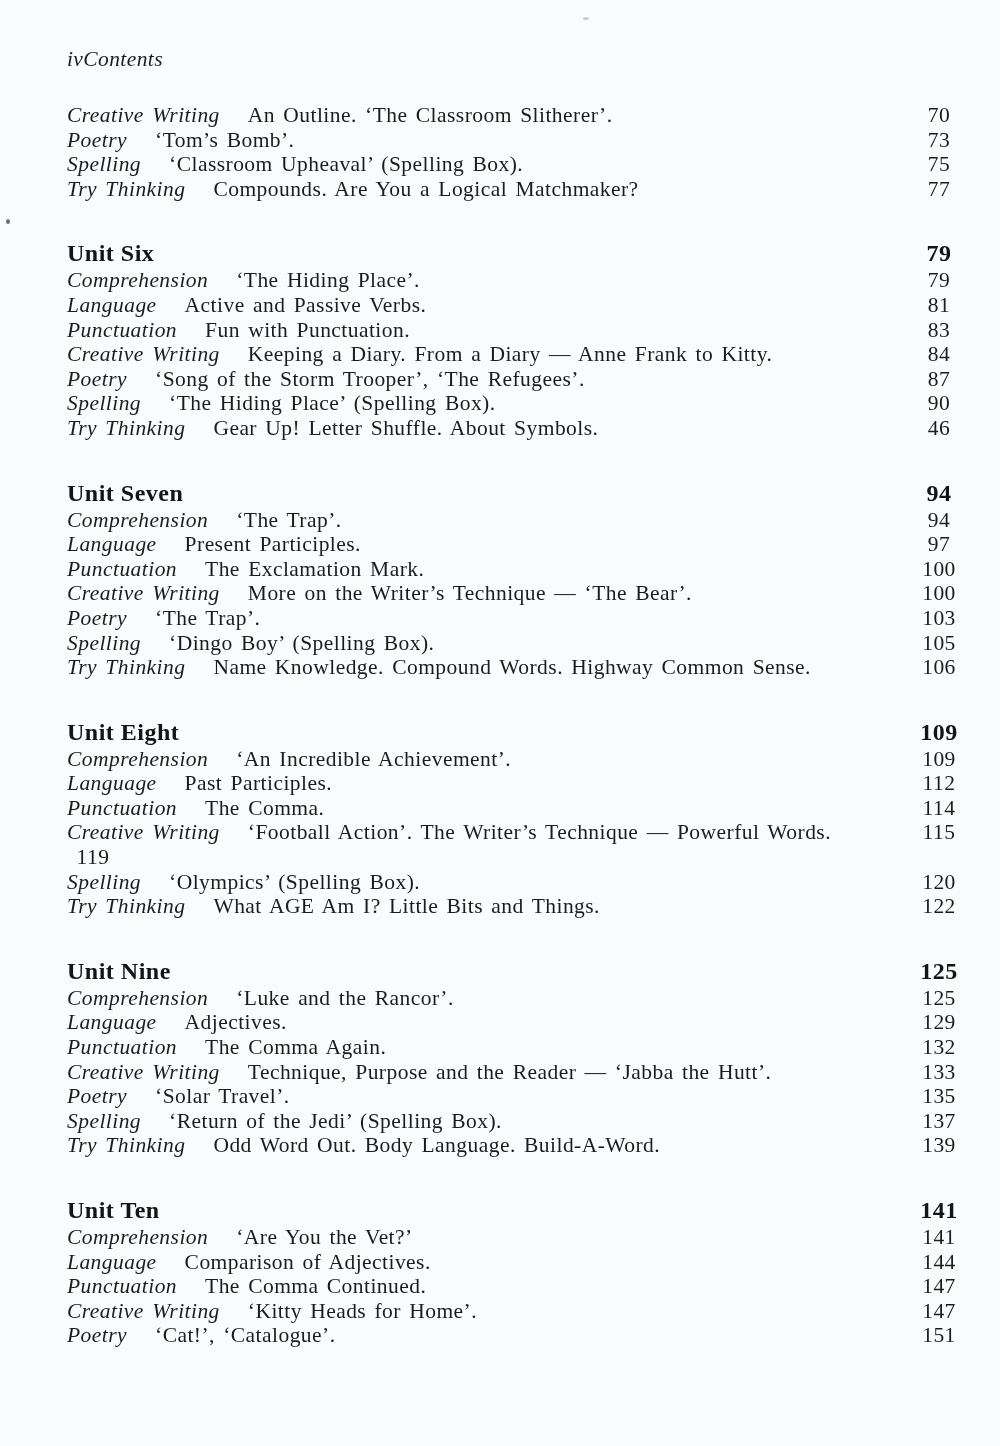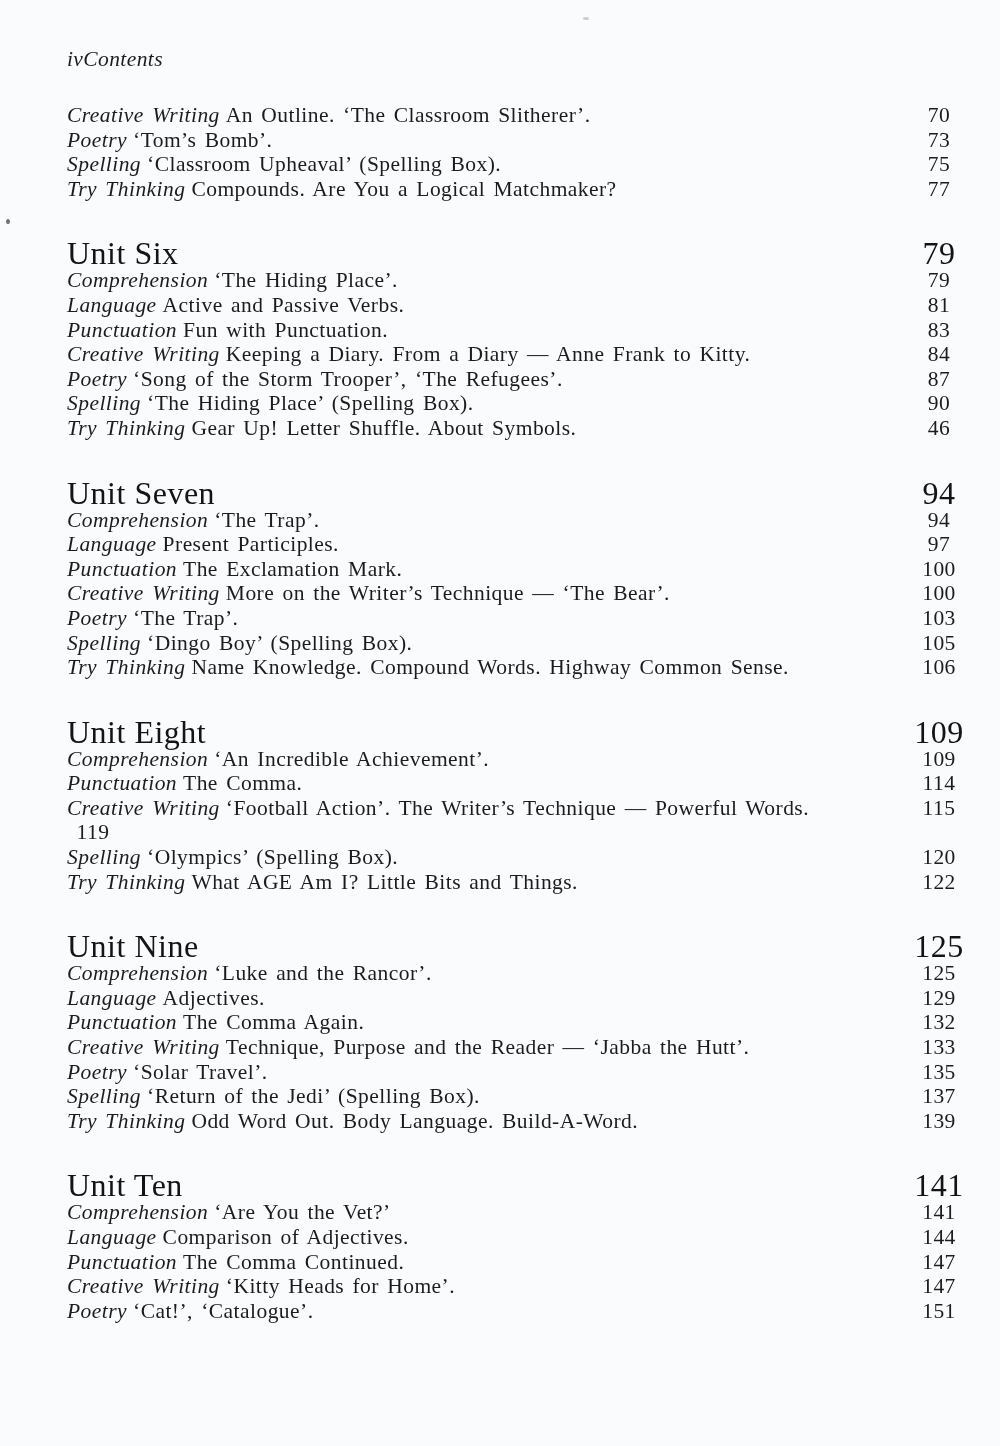--- a/index.html
+++ b/index.html
@@ -27,35 +27,35 @@
   .folio { }
   .toc { }
   .section { margin-top: 37px; }
   .section.continued { margin-top: 31px; }
   .row {
     display: flex;
     justify-content: space-between;
     align-items: baseline;
   }
   .unit-row {
-    font-size: 32px;
-    font-weight: normal;
+    font-size: 24px;
+    font-weight: bold;
     line-height: 30px;
     letter-spacing: 0.5px;
     color: #141416;
   }
   .entry {
     font-size: 21.5px;
     line-height: 24.6px;
     letter-spacing: 0.45px;
     word-spacing: 2.5px;
   }
   .cat {
     font-style: italic;
-    margin-right: 6px;
+    margin-right: 28px;
   }
   .pageno {
     min-width: 52px;
     text-align: center;
     flex-shrink: 0;
   }
   .entry-left { padding-right: 20px; }
   .speck {
     position: absolute;
     border-radius: 50%;
@@ -169,20 +169,24 @@
       <div class="section">
         <div class="row unit-row">
           <span class="unit-name">Unit Eight</span>
           <span class="pageno">109</span>
         </div>
         <div class="row entry">
           <span class="entry-left"><span class="cat">Comprehension</span><span class="title">‘An Incredible Achievement’.</span></span>
           <span class="pageno">109</span>
         </div>
         <div class="row entry">
+          <span class="entry-left"><span class="cat">Language</span><span class="title">Past Participles.</span></span>
+          <span class="pageno">112</span>
+        </div>
+        <div class="row entry">
           <span class="entry-left"><span class="cat">Punctuation</span><span class="title">The Comma.</span></span>
           <span class="pageno">114</span>
         </div>
         <div class="row entry">
           <span class="entry-left"><span class="cat">Creative Writing</span><span class="title">‘Football Action’. The Writer’s Technique — Powerful Words.</span></span>
           <span class="pageno">115</span>
         </div>
         <div class="row entry">
           <span class="pageno">119</span>
         </div>

